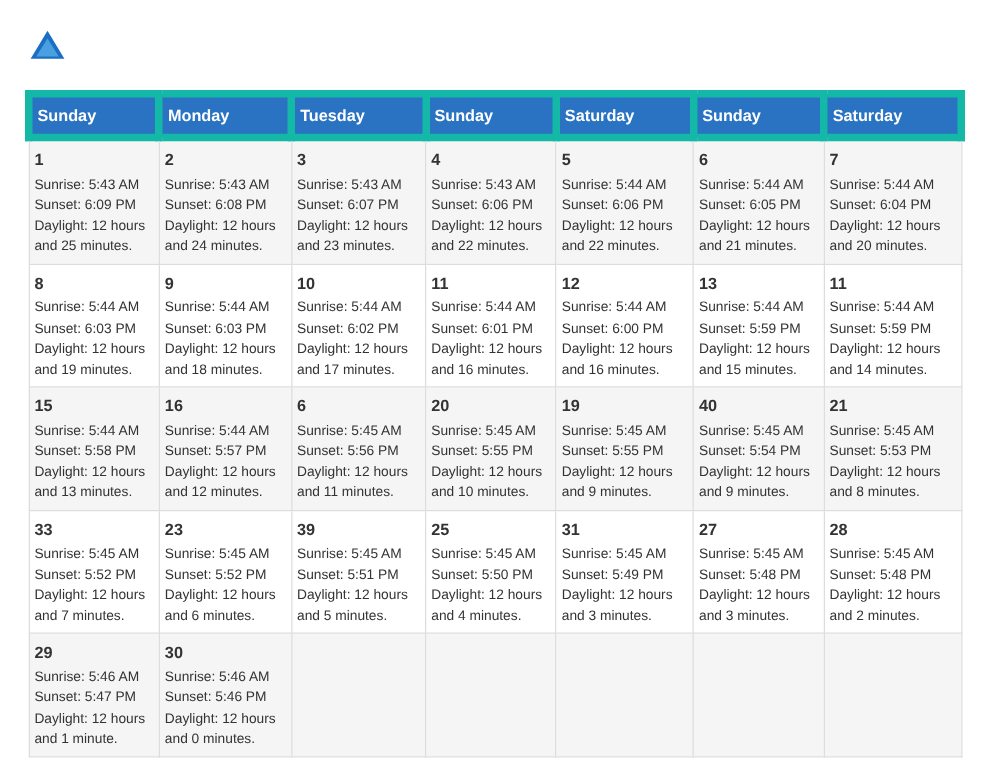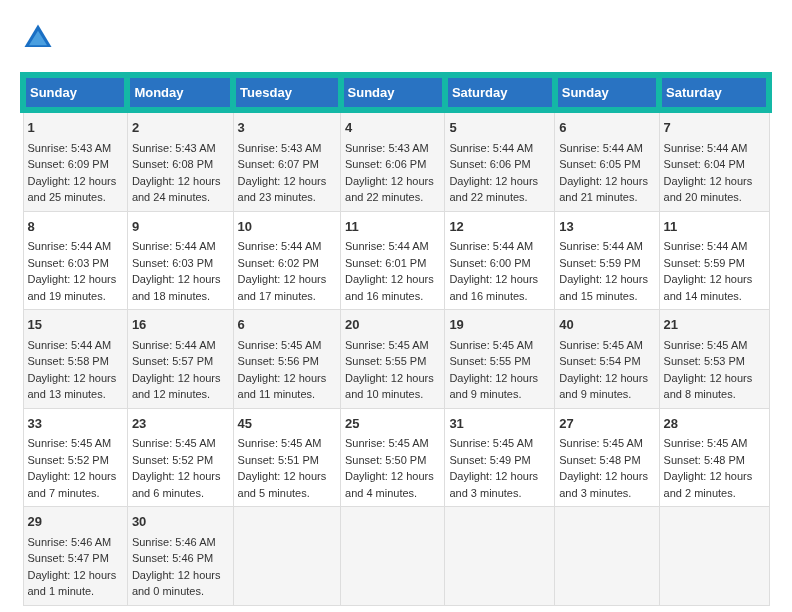--- a/index.html
+++ b/index.html
@@ -140,21 +140,21 @@
         <td><span class="day-num">16</span><span>Sunrise: 5:44 AM<br>Sunset: 5:57 PM<br>Daylight: 12 hours and 12 minutes.</span></td>
         <td><span class="day-num">6</span><span>Sunrise: 5:45 AM<br>Sunset: 5:56 PM<br>Daylight: 12 hours and 11 minutes.</span></td>
         <td><span class="day-num">20</span><span>Sunrise: 5:45 AM<br>Sunset: 5:55 PM<br>Daylight: 12 hours and 10 minutes.</span></td>
         <td><span class="day-num">19</span><span>Sunrise: 5:45 AM<br>Sunset: 5:55 PM<br>Daylight: 12 hours and 9 minutes.</span></td>
         <td><span class="day-num">40</span><span>Sunrise: 5:45 AM<br>Sunset: 5:54 PM<br>Daylight: 12 hours and 9 minutes.</span></td>
         <td><span class="day-num">21</span><span>Sunrise: 5:45 AM<br>Sunset: 5:53 PM<br>Daylight: 12 hours and 8 minutes.</span></td>
       </tr>
       <tr>
         <td><span class="day-num">33</span><span>Sunrise: 5:45 AM<br>Sunset: 5:52 PM<br>Daylight: 12 hours and 7 minutes.</span></td>
         <td><span class="day-num">23</span><span>Sunrise: 5:45 AM<br>Sunset: 5:52 PM<br>Daylight: 12 hours and 6 minutes.</span></td>
-        <td><span class="day-num">45</span><span>Sunrise: 5:45 AM<br>Sunset: 5:51 PM<br>Daylight: 12 hours and 5 minutes.</span></td>
+        <td><span class="day-num">39</span><span>Sunrise: 5:45 AM<br>Sunset: 5:51 PM<br>Daylight: 12 hours and 5 minutes.</span></td>
         <td><span class="day-num">25</span><span>Sunrise: 5:45 AM<br>Sunset: 5:50 PM<br>Daylight: 12 hours and 4 minutes.</span></td>
         <td><span class="day-num">31</span><span>Sunrise: 5:45 AM<br>Sunset: 5:49 PM<br>Daylight: 12 hours and 3 minutes.</span></td>
         <td><span class="day-num">27</span><span>Sunrise: 5:45 AM<br>Sunset: 5:48 PM<br>Daylight: 12 hours and 3 minutes.</span></td>
         <td><span class="day-num">28</span><span>Sunrise: 5:45 AM<br>Sunset: 5:48 PM<br>Daylight: 12 hours and 2 minutes.</span></td>
       </tr>
       <tr>
         <td><span class="day-num">29</span><span>Sunrise: 5:46 AM<br>Sunset: 5:47 PM<br>Daylight: 12 hours and 1 minute.</span></td>
         <td><span class="day-num">30</span><span>Sunrise: 5:46 AM<br>Sunset: 5:46 PM<br>Daylight: 12 hours and 0 minutes.</span></td>
         <td class="empty-cell"></td>
         <td class="empty-cell"></td>

